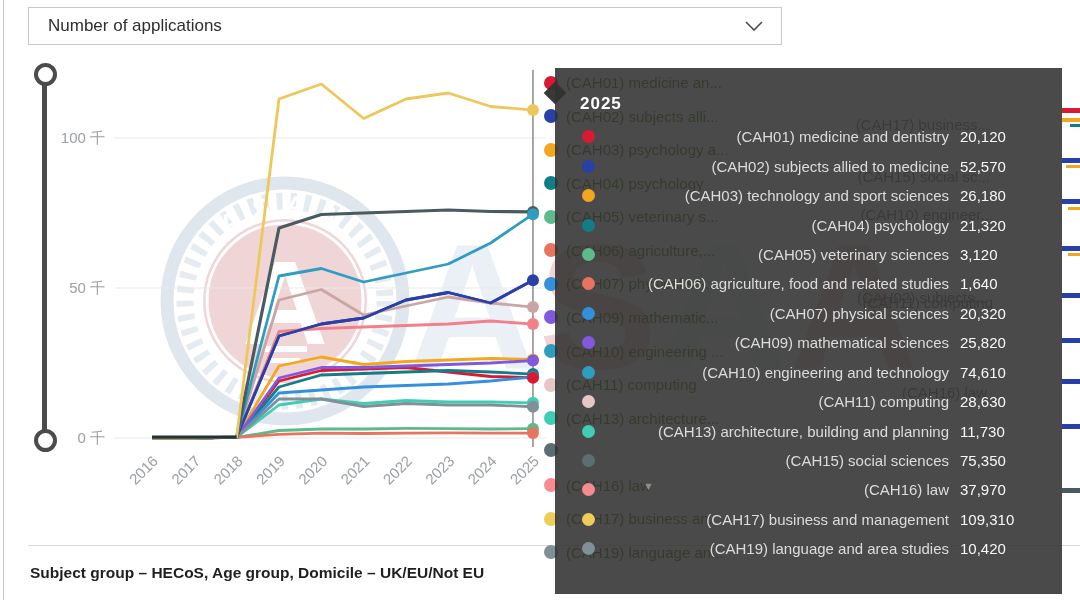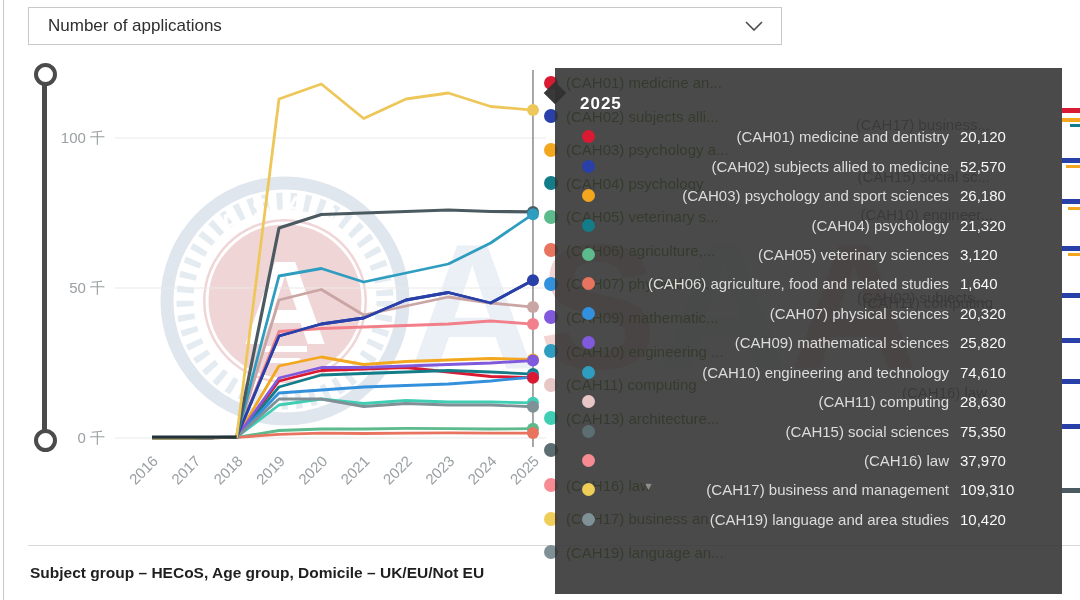--- a/index.html
+++ b/index.html
@@ -243,21 +243,21 @@
           <span class="tt-label">(CAH01) medicine and dentistry</span>
           <span class="tt-value">20,120</span>
         </div>
         <div class="tt-row">
           <span class="tt-dot" style="background: rgb(41, 64, 168);"></span>
           <span class="tt-label">(CAH02) subjects allied to medicine</span>
           <span class="tt-value">52,570</span>
         </div>
         <div class="tt-row">
           <span class="tt-dot" style="background: rgb(242, 167, 31);"></span>
-          <span class="tt-label">(CAH03) psychology and sport sciences</span>
+          <span class="tt-label">(CAH03) technology and sport sciences</span>
           <span class="tt-value">26,180</span>
         </div>
         <div class="tt-row">
           <span class="tt-dot" style="background: rgb(18, 124, 136);"></span>
           <span class="tt-label">(CAH04) psychology</span>
           <span class="tt-value">21,320</span>
         </div>
         <div class="tt-row">
           <span class="tt-dot" style="background: rgb(92, 186, 140);"></span>
           <span class="tt-label">(CAH05) veterinary sciences</span>
@@ -282,20 +282,25 @@
           <span class="tt-dot" style="background: rgb(46, 157, 191);"></span>
           <span class="tt-label">(CAH10) engineering and technology</span>
           <span class="tt-value">74,610</span>
         </div>
         <div class="tt-row">
           <span class="tt-dot" style="background: rgb(231, 198, 198);"></span>
           <span class="tt-label">(CAH11) computing</span>
           <span class="tt-value">28,630</span>
         </div>
         <div class="tt-row">
+          <span class="tt-dot" style="background: rgb(63, 206, 180);"></span>
+          <span class="tt-label">(CAH13) architecture, building and planning</span>
+          <span class="tt-value">11,730</span>
+        </div>
+        <div class="tt-row">
           <span class="tt-dot" style="background: rgb(92, 110, 114);"></span>
           <span class="tt-label">(CAH15) social sciences</span>
           <span class="tt-value">75,350</span>
         </div>
         <div class="tt-row">
           <span class="tt-dot" style="background: rgb(246, 139, 146);"></span>
           <span class="tt-label">(CAH16) law</span>
           <span class="tt-value">37,970</span>
         </div>
         <div class="tt-row">

